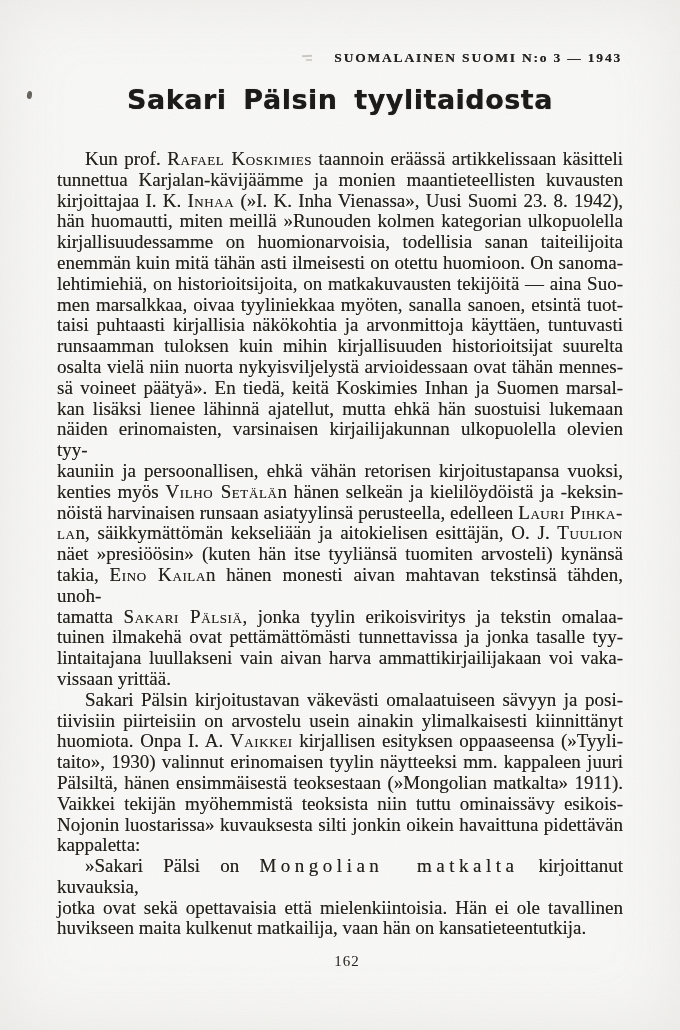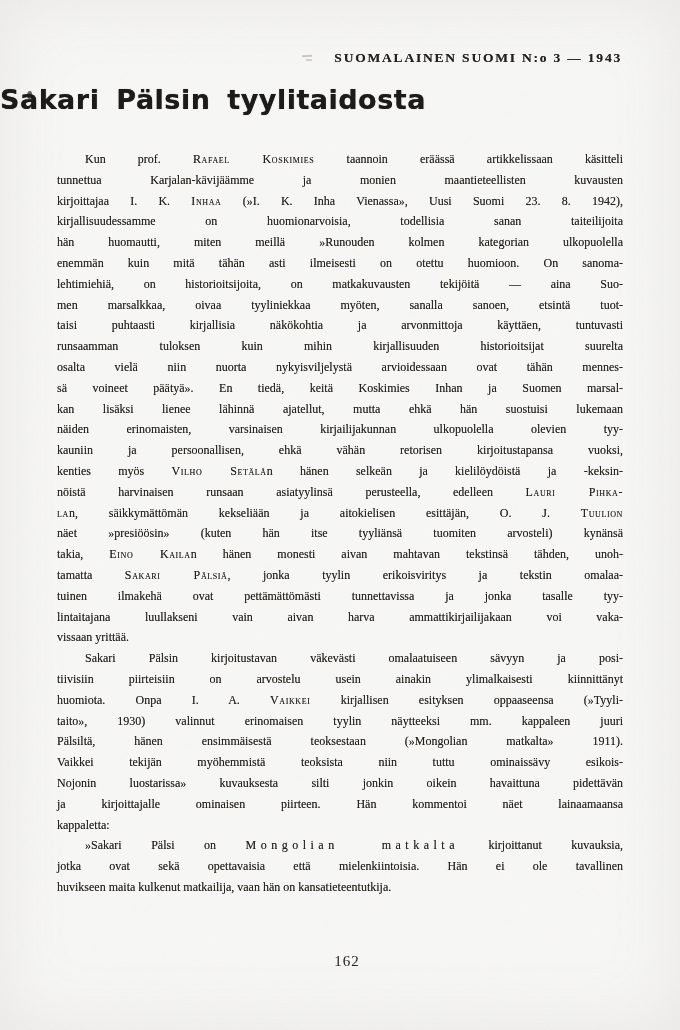--- a/index.html
+++ b/index.html
@@ -15,29 +15,30 @@
   .noise{position:absolute;left:0;top:0;pointer-events:none;mix-blend-mode:multiply;}
   .journal-header{
     position:absolute;top:50px;left:0;width:622px;
     text-align:right;white-space:nowrap;
     font-size:13.5px;font-weight:700;letter-spacing:1.8px;
     color:#24221e;
     text-shadow:0 0 .4px rgba(36,34,30,.6);
   }
   .article-title{
     position:absolute;top:84px;left:0;width:680px;margin:0;
+    text-align:center;
     font-family:"DejaVu Sans", sans-serif;
     font-size:27px;font-weight:800;
     letter-spacing:.5px;word-spacing:7px;
     color:#1c1b19;
     text-shadow:0 0 .7px rgba(28,27,25,.75);
   }
   .article-body{
     position:absolute;top:149px;left:57px;width:566px;
-    font-size:12px;line-height:20.8px;
+    font-size:19px;line-height:20.8px;
     color:#24211c;
     text-shadow:0 0 .4px rgba(36,33,28,.5);
   }
   .par{margin:0;}
   .line{text-align:justify;text-align-last:justify;}
   .line.last{text-align-last:left;}
   .line.indent{text-indent:28px;}
   .sc{font-variant:small-caps;letter-spacing:.6px;}
   .spaced{letter-spacing:4.5px;word-spacing:9px;}
   .page-number{
@@ -70,22 +71,22 @@
 
   <div class="journal-header">SUOMALAINEN SUOMI N:o 3 — 1943</div>
 
   <h1 class="article-title">Sakari Pälsin tyylitaidosta</h1>
 
   <div class="article-body">
       <div class="par">
         <div class="line indent">Kun prof. <span class="sc">Rafael Koskimies</span> taannoin eräässä artikkelissaan käsitteli</div>
         <div class="line">tunnettua Karjalan-kävijäämme ja monien maantieteellisten kuvausten</div>
         <div class="line">kirjoittajaa I. K. <span class="sc">Inhaa</span> (»I. K. Inha Vienassa», Uusi Suomi 23. 8. 1942),</div>
+        <div class="line">hän huomautti, miten meillä »Runouden kolmen kategorian ulkopuolella</div>
         <div class="line">kirjallisuudessamme on huomionarvoisia, todellisia sanan taiteilijoita</div>
-        <div class="line">hän huomautti, miten meillä »Runouden kolmen kategorian ulkopuolella</div>
         <div class="line">enemmän kuin mitä tähän asti ilmeisesti on otettu huomioon.  On sanoma-</div>
         <div class="line">lehtimiehiä, on historioitsijoita, on matkakuvausten tekijöitä — aina Suo-</div>
         <div class="line">men marsalkkaa, oivaa tyyliniekkaa myöten, sanalla sanoen, etsintä tuot-</div>
         <div class="line">taisi puhtaasti kirjallisia näkökohtia ja arvonmittoja käyttäen, tuntuvasti</div>
         <div class="line">runsaamman tuloksen kuin mihin kirjallisuuden historioitsijat suurelta</div>
         <div class="line">osalta vielä niin nuorta nykyisviljelystä arvioidessaan ovat tähän mennes-</div>
         <div class="line">sä voineet päätyä».  En tiedä, keitä Koskimies Inhan ja Suomen marsal-</div>
         <div class="line">kan lisäksi lienee lähinnä ajatellut, mutta ehkä hän suostuisi lukemaan</div>
         <div class="line">näiden erinomaisten, varsinaisen kirjailijakunnan ulkopuolella olevien tyy-</div>
         <div class="line">kauniin ja persoonallisen, ehkä vähän retorisen kirjoitustapansa vuoksi,</div>
@@ -100,21 +101,20 @@
         <div class="line last">vissaan yrittää.</div>
       </div>
       <div class="par">
         <div class="line indent">Sakari Pälsin kirjoitustavan väkevästi omalaatuiseen sävyyn ja posi-</div>
         <div class="line">tiivisiin piirteisiin on arvostelu usein ainakin ylimalkaisesti kiinnittänyt</div>
         <div class="line">huomiota.  Onpa I. A. <span class="sc">Vaikkei</span> kirjallisen esityksen oppaaseensa (»Tyyli-</div>
         <div class="line">taito», 1930) valinnut erinomaisen tyylin näytteeksi mm. kappaleen juuri</div>
         <div class="line">Pälsiltä, hänen ensimmäisestä teoksestaan (»Mongolian matkalta» 1911).</div>
         <div class="line">Vaikkei tekijän myöhemmistä teoksista niin tuttu ominaissävy esikois-</div>
         <div class="line">Nojonin luostarissa» kuvauksesta silti jonkin oikein havaittuna pidettävän</div>
-        <div class="line">ja kirjoittajalle ominaisen piirteen.  Hän kommentoi näet lainaamaansa</div>
         <div class="line last">kappaletta:</div>
       </div>
       <div class="par">
         <div class="line indent">»Sakari Pälsi on <span class="spaced">Mongolian matkalta</span> kirjoittanut kuvauksia,</div>
         <div class="line">jotka ovat sekä opettavaisia että mielenkiintoisia.  Hän ei ole tavallinen</div>
         <div class="line last">huvikseen maita kulkenut matkailija, vaan hän on kansatieteentutkija.</div>
       </div>
     </div>
 
   <div class="page-number">162</div>

